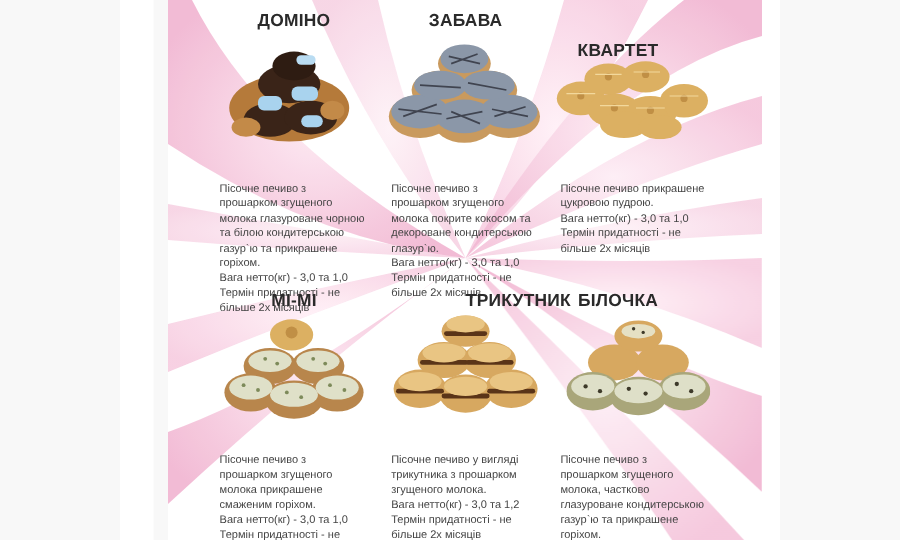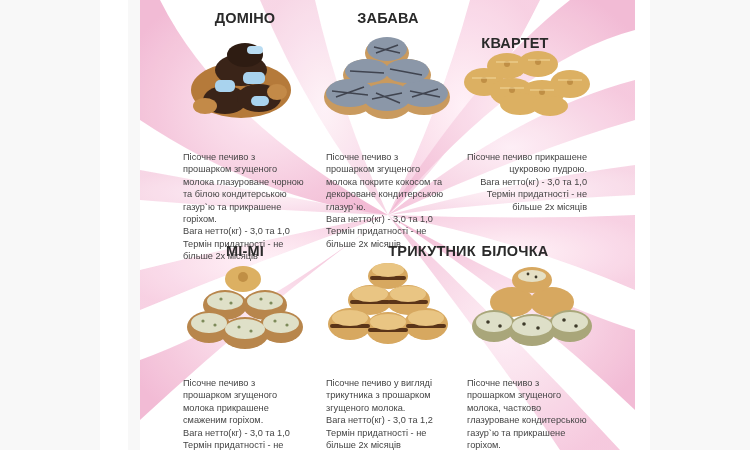--- a/index.html
+++ b/index.html
@@ -132,21 +132,21 @@
           <circle cx="50" cy="46" r="3"></circle>
           <circle cx="80" cy="48" r="3"></circle>
         <circle cx="108" cy="38" r="3"></circle>
           <circle cx="45" cy="20" r="3"></circle>
           <circle cx="76" cy="18" r="3"></circle>
       </g>
       <g stroke="#f2d89c" stroke-width="1" fill="none">
         <path d="M10,34 L34,34 M38,44 L62,44 M68,46 L92,46 M96,36 L120,36 M34,18 L56,18 M66,16 L88,16"></path>
       </g>
     </svg>
-    <div class="desc" style="left:327px;top:131px;text-align:right;">Пісочне печиво прикрашене
+    <div class="desc" style="left:327px;top:131px;">Пісочне печиво прикрашене
 цукровою пудрою.
 Вага нетто(кг) - 3,0 та 1,0
 Термін придатності - не
 більше 2х місяців</div>
   </div>
 
   <div>
     <div class="title" style="left:105px;top:243px;">МІ-МІ</div>
     <svg class="photo" style="left:45px;top:265px;" width="120" height="88" viewBox="0 0 120 88">
       <g fill="#b8864c">

